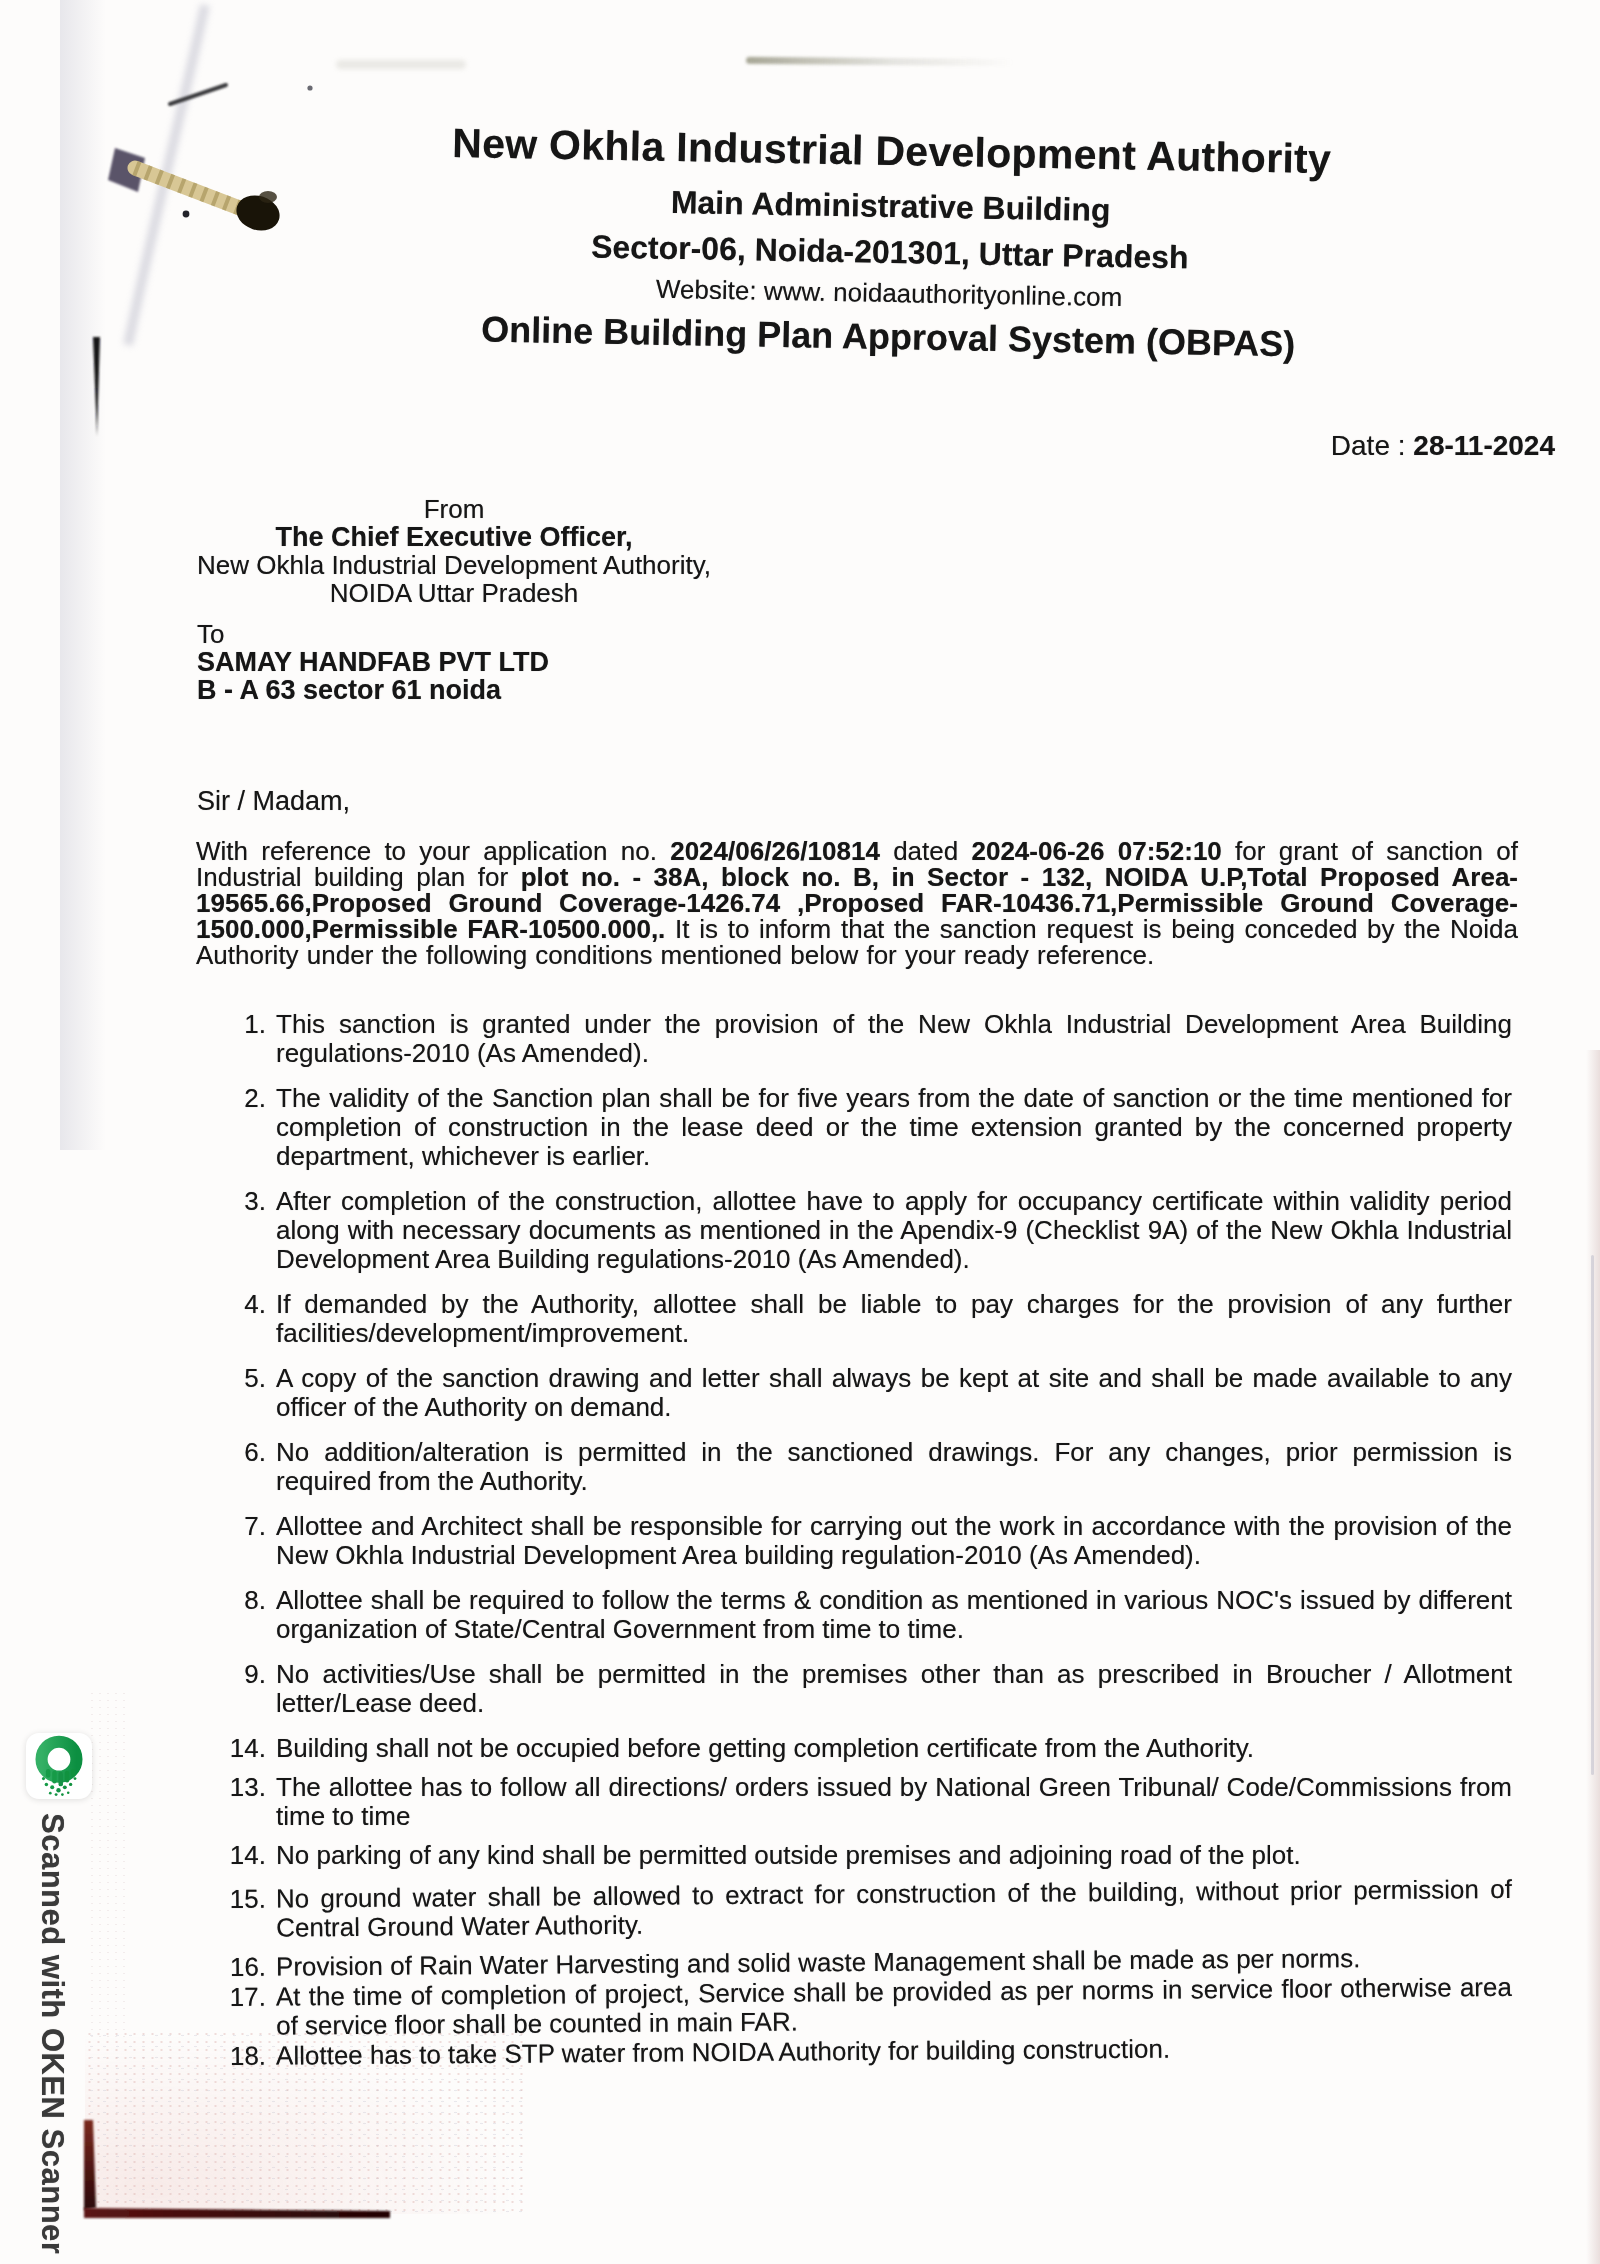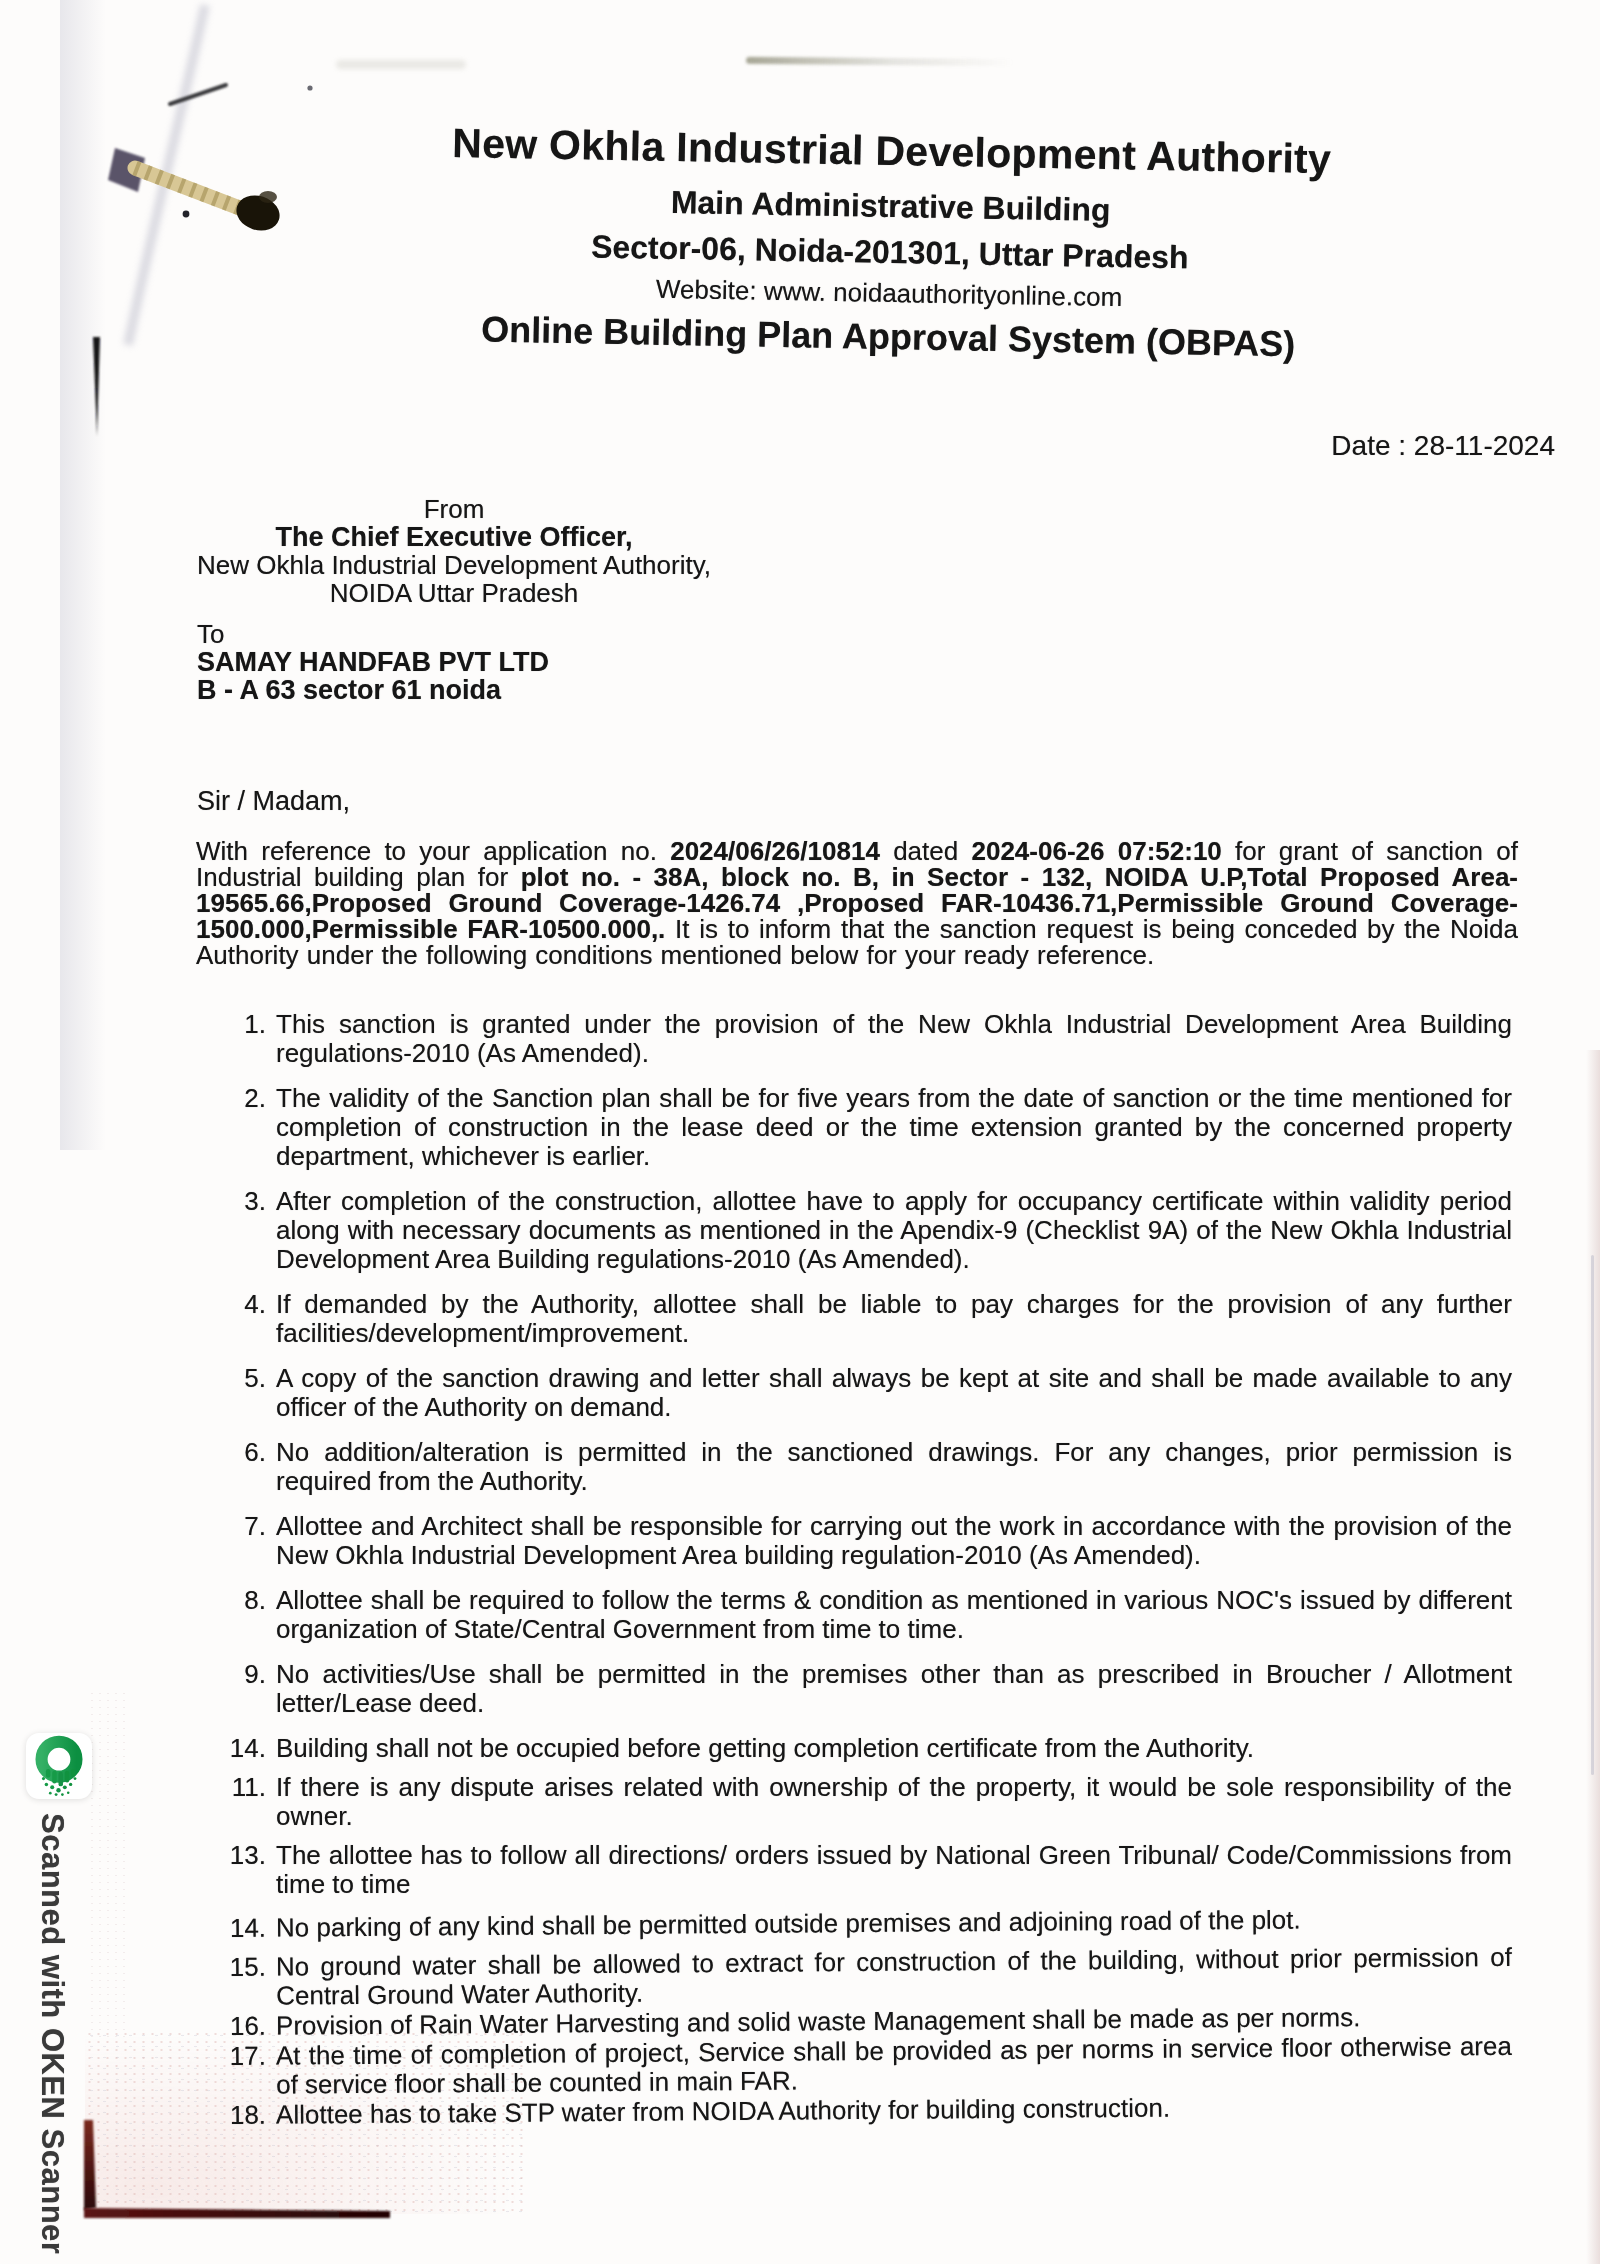--- a/index.html
+++ b/index.html
@@ -42,21 +42,21 @@
     white-space:nowrap;}
   
   .header{position:absolute;left:180px;top:128px;width:1420px;text-align:center;
     transform:rotate(1.05deg);}
   .header .title{font-size:41px;font-weight:700;letter-spacing:.3px;}
   .header .sub1{font-size:32px;font-weight:700;margin-top:13px;}
   .header .sub2{font-size:32px;font-weight:700;margin-top:9px;}
   .header .website{font-size:26px;font-weight:400;margin-top:7px;}
   .header .system{font-size:36px;font-weight:700;margin-top:7px;}
   .date-line{position:absolute;top:430px;right:45px;font-size:28px;}
-  .date-line .bold{font-weight:400;}
+  .date-line .bold{font-weight:700;}
   .addr-block{position:absolute;left:197px;font-size:26px;line-height:28px;}
   .from-block{top:495px;text-align:center;}
   .to-block{top:620px;}
   .addr-line.b{font-weight:700;font-size:27px;}
   .salutation{position:absolute;left:197px;top:786px;font-size:27px;}
   .body-para{position:absolute;left:196px;top:838px;width:1322px;margin:0;
     font-size:26px;line-height:26px;text-align:justify;word-spacing:1px;}
   .body-para .seg.b{font-weight:700;}
   .conditions{position:absolute;left:212px;top:1010px;width:1300px;margin:0;padding:0;
     list-style:none;font-size:26px;line-height:29px;}
@@ -182,21 +182,20 @@
       <li><span class="cond-num">1.</span><span class="cond-text">This sanction is granted under the provision of the New Okhla Industrial Development Area Building regulations-2010 (As Amended).</span></li>
       <li><span class="cond-num">2.</span><span class="cond-text">The validity of the Sanction plan shall be for five years from the date of sanction or the time mentioned for completion of construction in the lease deed or the time extension granted by the concerned property department, whichever is earlier.</span></li>
       <li><span class="cond-num">3.</span><span class="cond-text">After completion of the construction, allottee have to apply for occupancy certificate within validity period along with necessary documents as mentioned in the Apendix-9 (Checklist 9A) of the New Okhla Industrial Development Area Building regulations-2010 (As Amended).</span></li>
       <li><span class="cond-num">4.</span><span class="cond-text">If demanded by the Authority, allottee shall be liable to pay charges for the provision of any further facilities/development/improvement.</span></li>
       <li><span class="cond-num">5.</span><span class="cond-text">A copy of the sanction drawing and letter shall always be kept at site and shall be made available to any officer of the Authority on demand.</span></li>
       <li><span class="cond-num">6.</span><span class="cond-text">No addition/alteration is permitted in the sanctioned drawings. For any changes, prior permission is required from the Authority.</span></li>
       <li><span class="cond-num">7.</span><span class="cond-text">Allottee and Architect shall be responsible for carrying out the work in accordance with the provision of the New Okhla Industrial Development Area building regulation-2010 (As Amended).</span></li>
       <li><span class="cond-num">8.</span><span class="cond-text">Allottee shall be required to follow the terms &amp; condition as mentioned in various NOC's issued by different organization of State/Central Government from time to time.</span></li>
       <li><span class="cond-num">9.</span><span class="cond-text">No activities/Use shall be permitted in the premises other than as prescribed in Broucher / Allotment letter/Lease deed.</span></li>
       <li><span class="cond-num">14.</span><span class="cond-text">Building shall not be occupied before getting completion certificate from the Authority.</span></li>
-      <li><span class="cond-num">11.</span><span class="cond-text">If there is any dispute arises related with ownership of the property, it would be sole responsibility of the owner.</span></li>
       <li><span class="cond-num">13.</span><span class="cond-text">The allottee has to follow all directions/ orders issued by National Green Tribunal/ Code/Commissions from time to time</span></li>
       <li><span class="cond-num">14.</span><span class="cond-text">No parking of any kind shall be permitted outside premises and adjoining road of the plot.</span></li>
       <li><span class="cond-num">15.</span><span class="cond-text">No ground water shall be allowed to extract for construction of the building, without prior permission of Central Ground Water Authority.</span></li>
       <li><span class="cond-num">16.</span><span class="cond-text">Provision of Rain Water Harvesting and solid waste Management shall be made as per norms.</span></li>
       <li><span class="cond-num">17.</span><span class="cond-text">At the time of completion of project, Service shall be provided as per norms in service floor otherwise area of service floor shall be counted in main FAR.</span></li>
       <li><span class="cond-num">18.</span><span class="cond-text">Allottee has to take STP water from NOIDA Authority for building construction.</span></li>
     </ol>
 
 </div>
 

